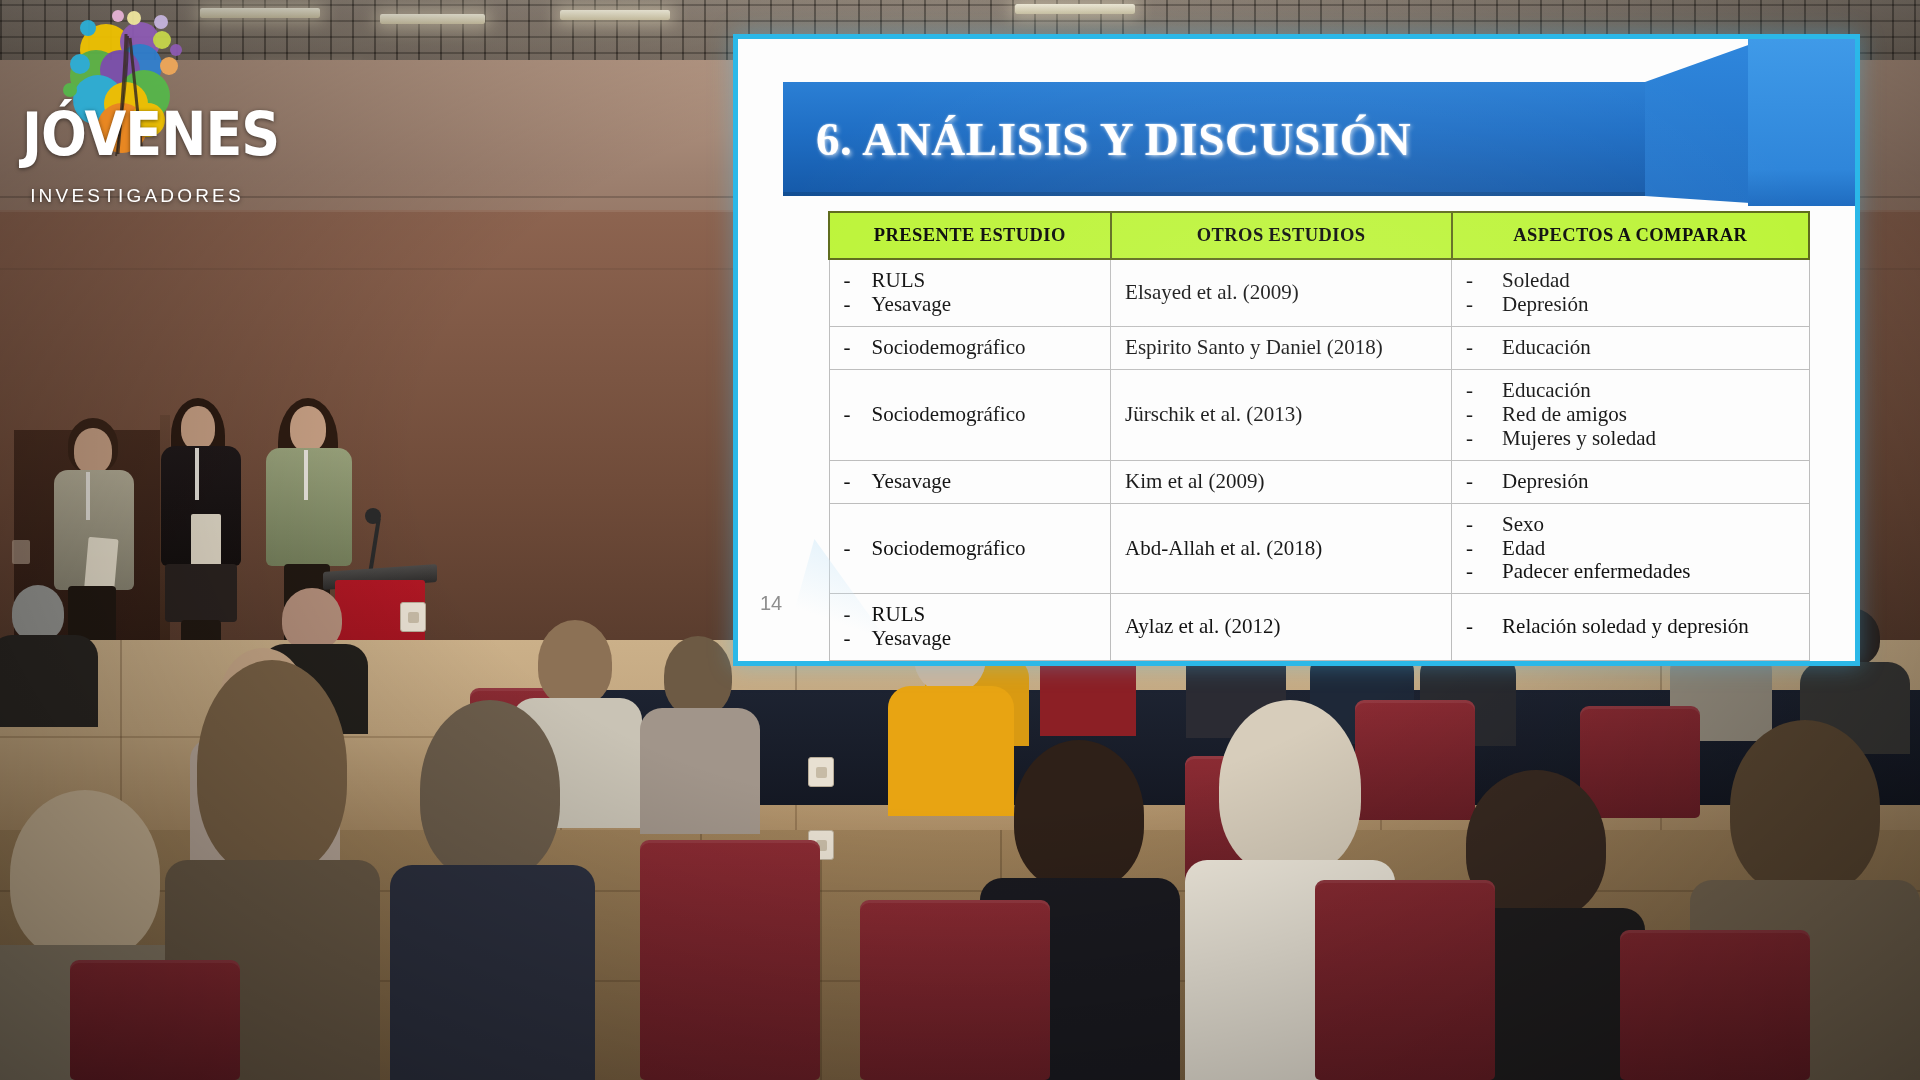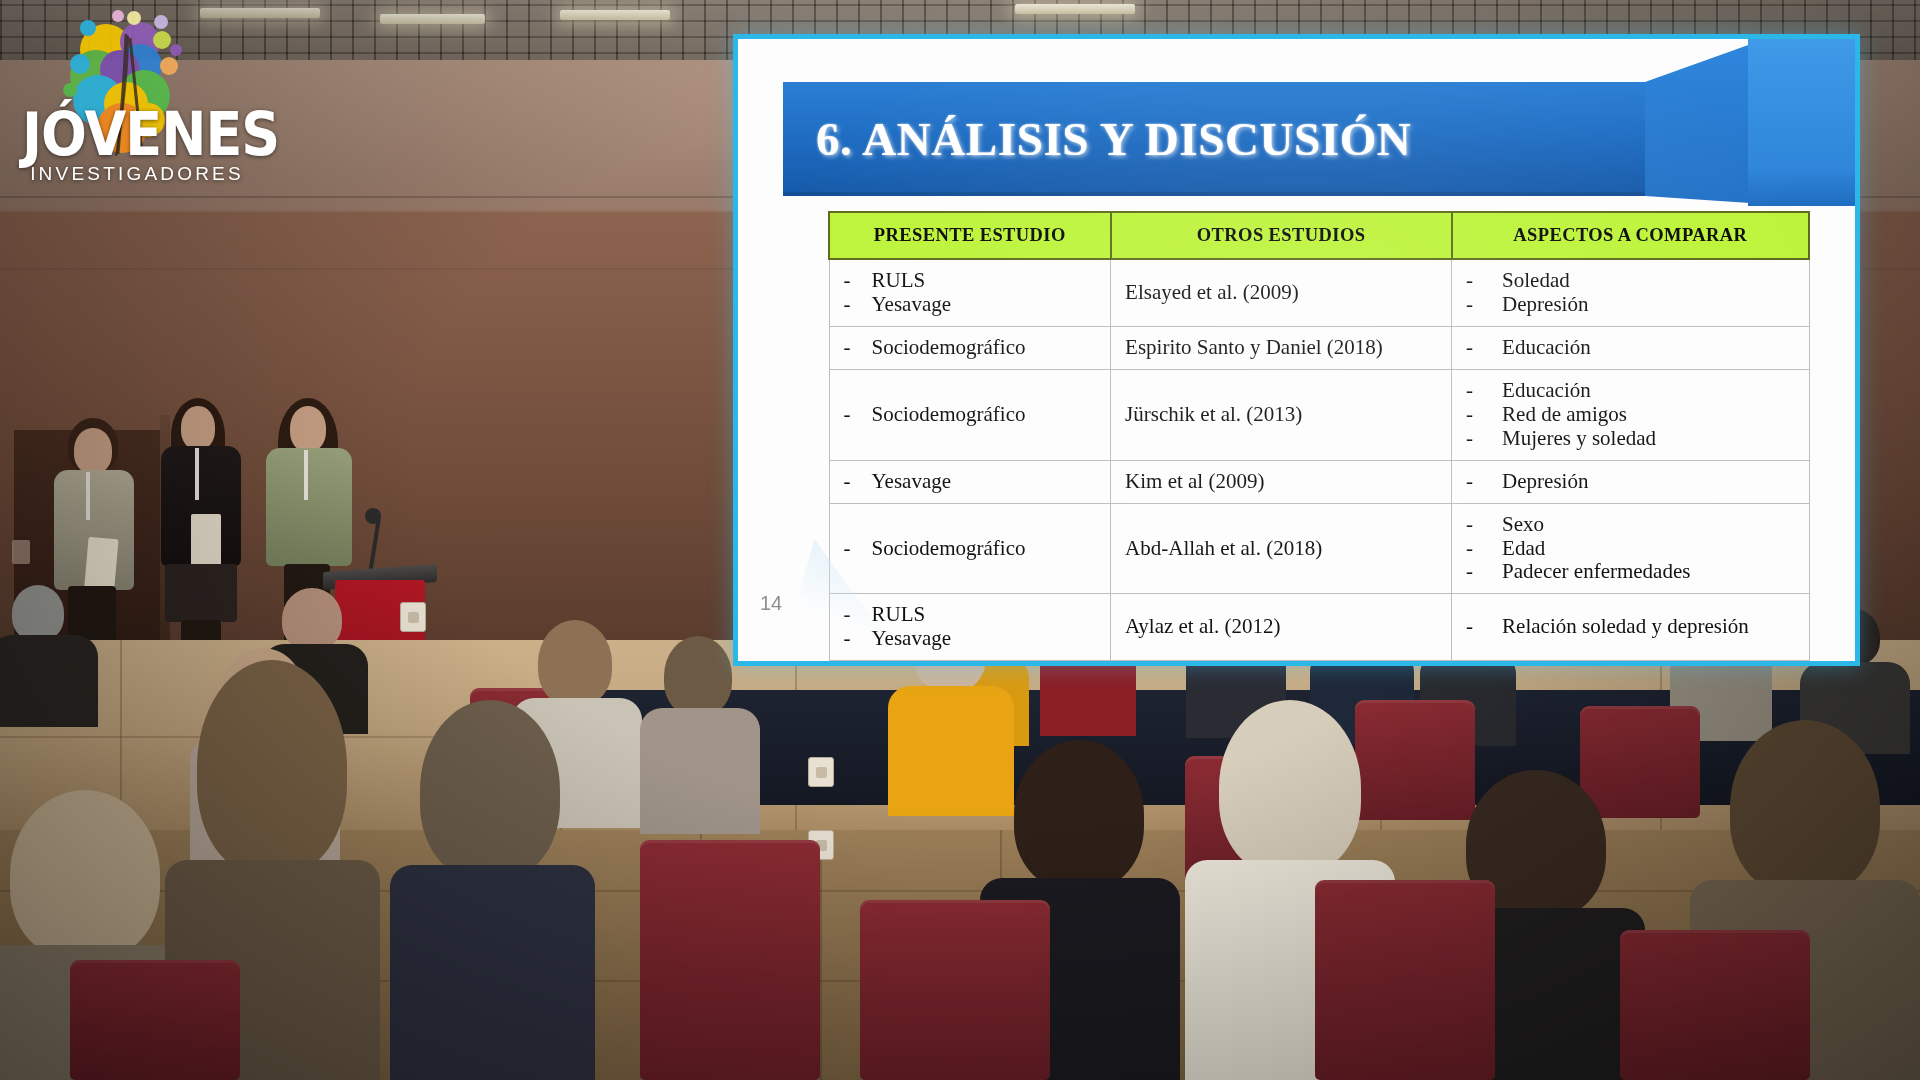--- a/index.html
+++ b/index.html
@@ -153,21 +153,21 @@
     position:absolute; left:22px; top:108px; width:230px;
     color:#ffffff; text-align:center; line-height:1;
     text-shadow: 0 1px 4px rgba(0,0,0,.55);
   }
   .logo-word .l1 {
     font-size:54px; font-weight:700; letter-spacing:-1px;
     font-family:"DejaVu Sans", sans-serif;
     transform: scaleY(1.12); display:block;
   }
   .logo-word .l2 {
-    font-size:19px; font-weight:400; letter-spacing:3.2px; margin-top:2px;
+    font-size:19px; font-weight:400; letter-spacing:3.2px; margin-top:24px;
     font-family:"Liberation Sans", sans-serif; display:block;
   }
 
   
   .slide-wrap {
     position:absolute; left:733px; top:34px; width:1127px; height:632px;
     border:5px solid #2bb8e8;
     background:#ffffff;
     box-shadow: 0 0 22px rgba(80,200,255,.35);
   }

